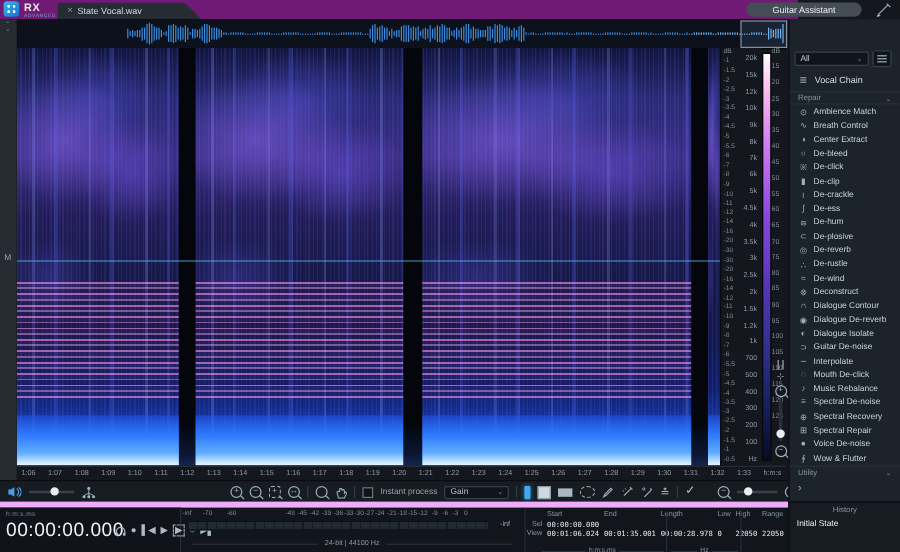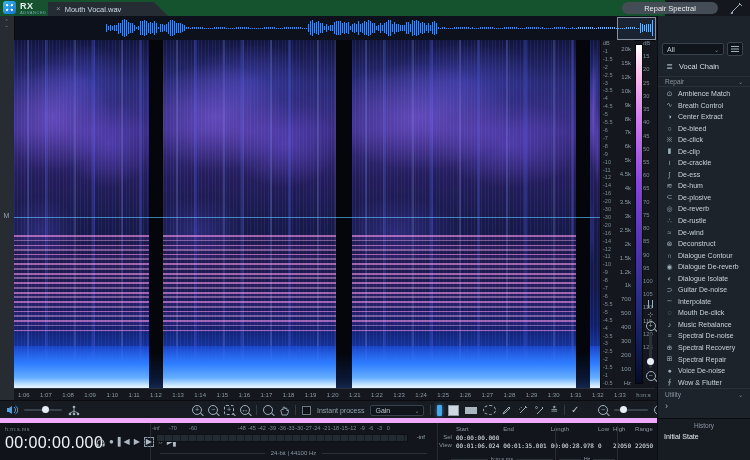--- a/index.html
+++ b/index.html
@@ -1,19 +1,19 @@
 <!DOCTYPE html>
 <html><head>
 <meta charset="utf-8">
 <style>
   html,body{margin:0;padding:0;background:#000;}
   .screen{position:relative;width:750px;height:460px;background:#14171d;overflow:hidden;
     font-family:"Liberation Sans",sans-serif;color:#c8d2da;-webkit-font-smoothing:antialiased;}
   
-  .topbar{position:absolute;left:0;top:0;width:665px;height:16px;background:#14532d;border-bottom:1px solid #0a0c0f;}
+  .topbar{position:absolute;left:0;top:0;width:665px;height:16px;background:#701a75;border-bottom:1px solid #0a0c0f;}
   .logo-chip{position:absolute;left:3px;top:1px;width:13px;height:13px;border-radius:3px;
     background:linear-gradient(135deg,#36b9ec,#1b6fd0);}
   .logo-chip::after{content:"";position:absolute;inset:2px;
     background:
       radial-gradient(circle at 25% 25%,rgba(255,255,255,.9) 1px,transparent 1.4px),
       radial-gradient(circle at 75% 25%,rgba(255,255,255,.9) 1px,transparent 1.4px),
       radial-gradient(circle at 25% 75%,rgba(255,255,255,.9) 1px,transparent 1.4px),
       radial-gradient(circle at 75% 75%,rgba(255,255,255,.9) 1px,transparent 1.4px);}
   .logo-text{position:absolute;left:20px;top:1px;font-size:9px;font-weight:bold;color:#e8eef3;letter-spacing:.5px;}
   .logo-sub{position:absolute;left:20px;top:10px;font-size:4px;color:#7fa8c4;letter-spacing:.6px;}
@@ -160,23 +160,23 @@
 <body>
 
 <div class="screen">
 
   <div class="topbar">
     <div class="logo-chip"></div>
     <div class="logo-text">RX</div>
     <div class="logo-sub">ADVANCED</div>
     <div class="tab">
       <span class="tab-close">×</span>
-      <span class="tab-title">Mouth Vocal.wav</span>
-    </div>
-    <div class="ra-pill">Repair Spectral</div>
+      <span class="tab-title">State Vocal.wav</span>
+    </div>
+    <div class="ra-pill">Guitar Assistant</div>
     <div class="pen-icon">
       <svg width="14" height="12" viewBox="0 0 14 12">
           <path d="M2 10 L10 2 M9 1 L12 4 M2 10 l-1 2 2-1z" stroke="#9fb0bc" stroke-width="1" fill="none"></path>
         </svg>
     </div>
   </div>
 
   <div class="overview">
     <div class="ov-wave" id="ovwave">
         <div style="height: 0px;"></div>

